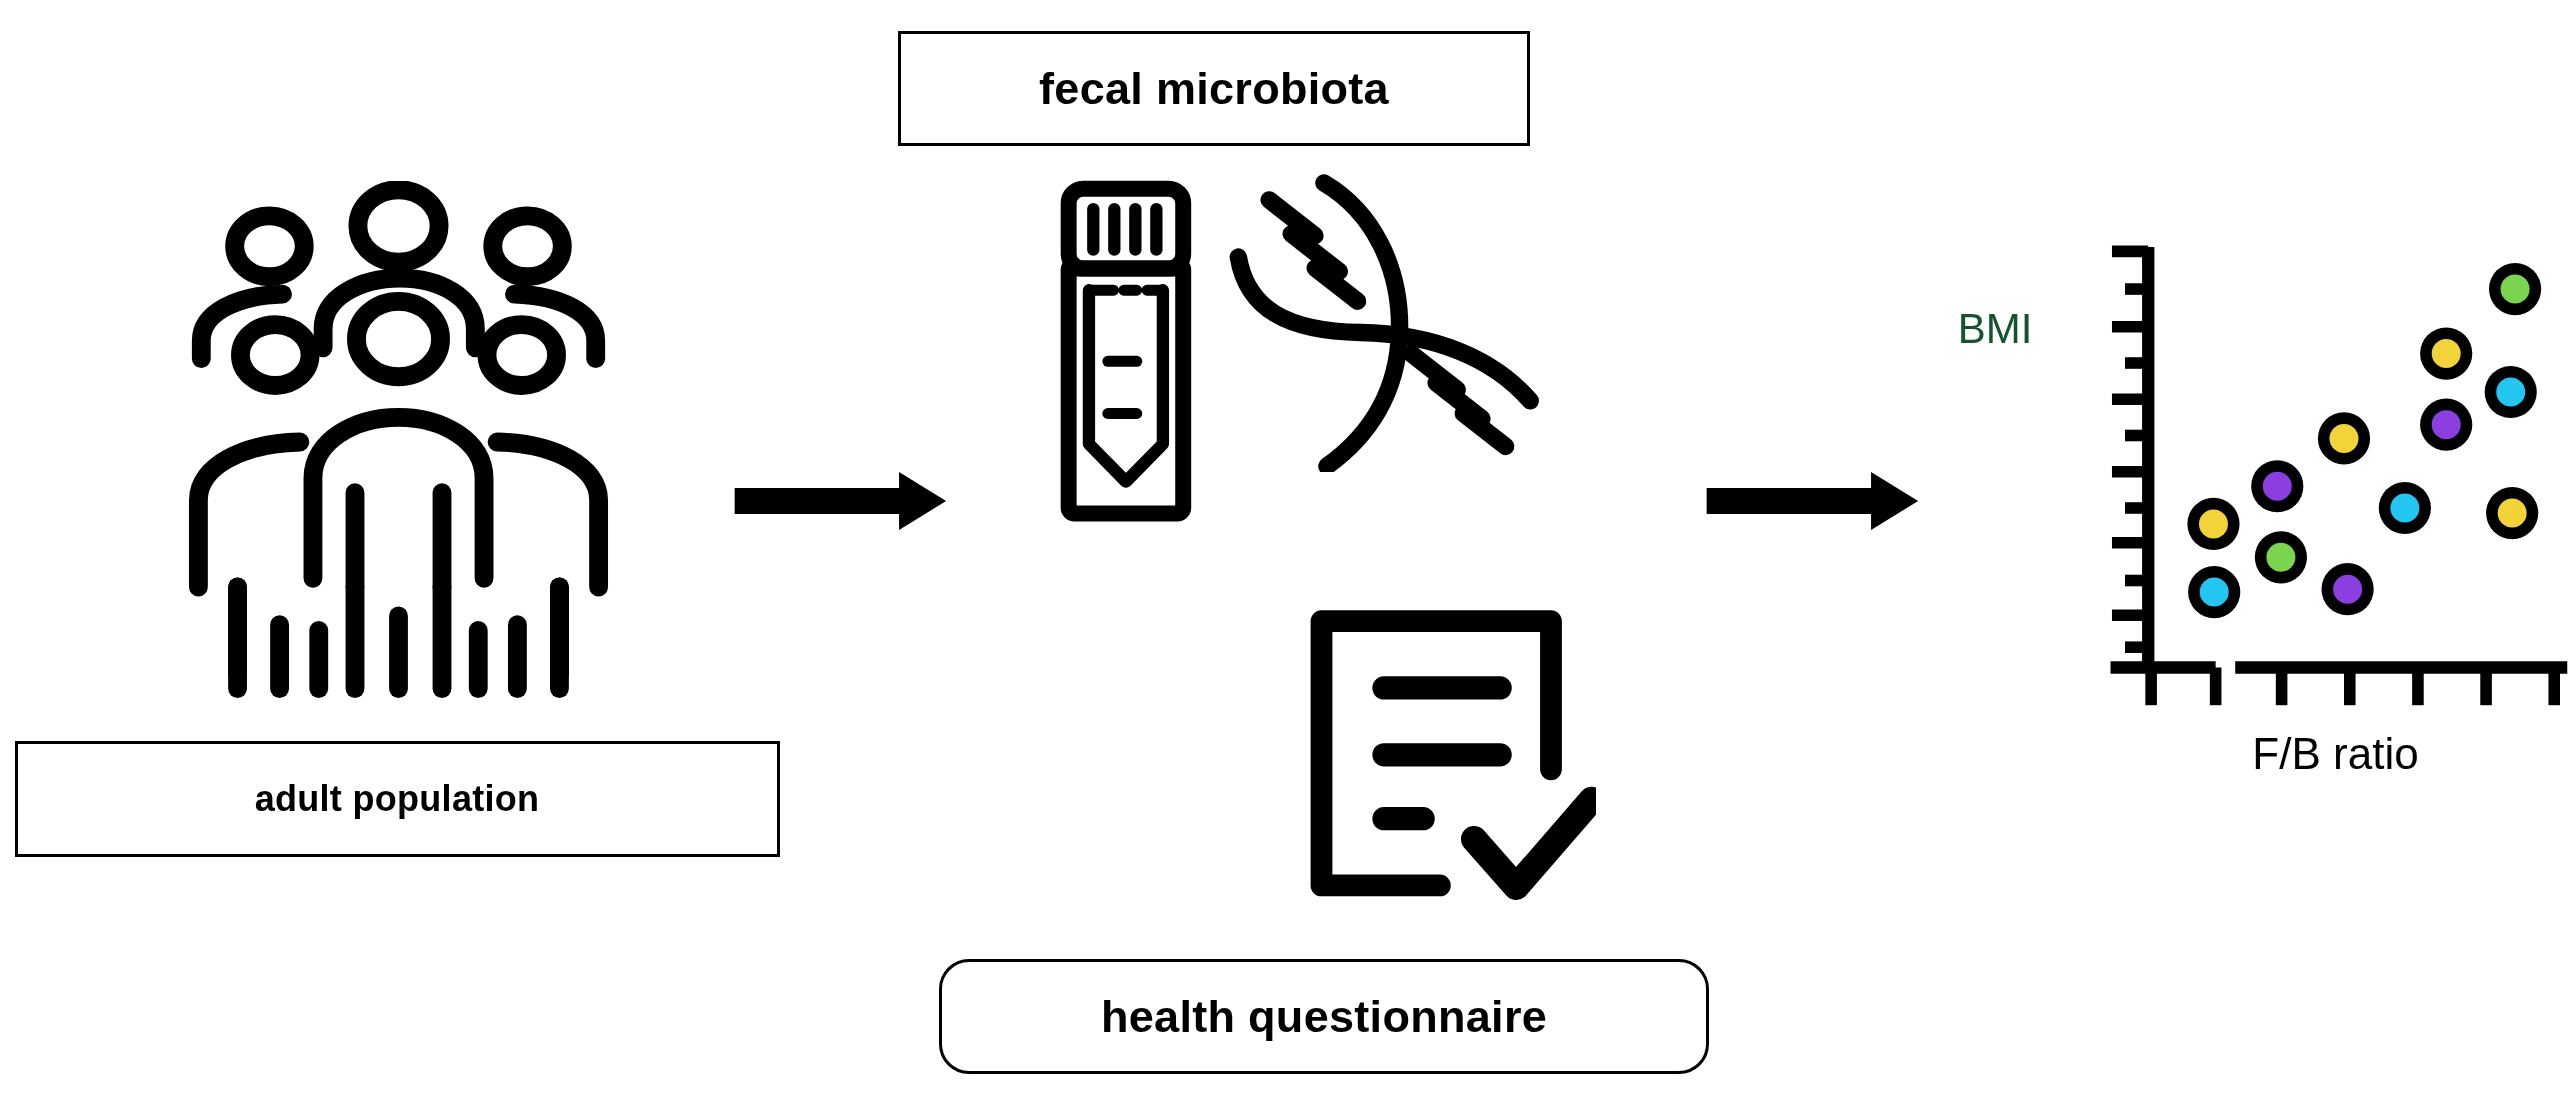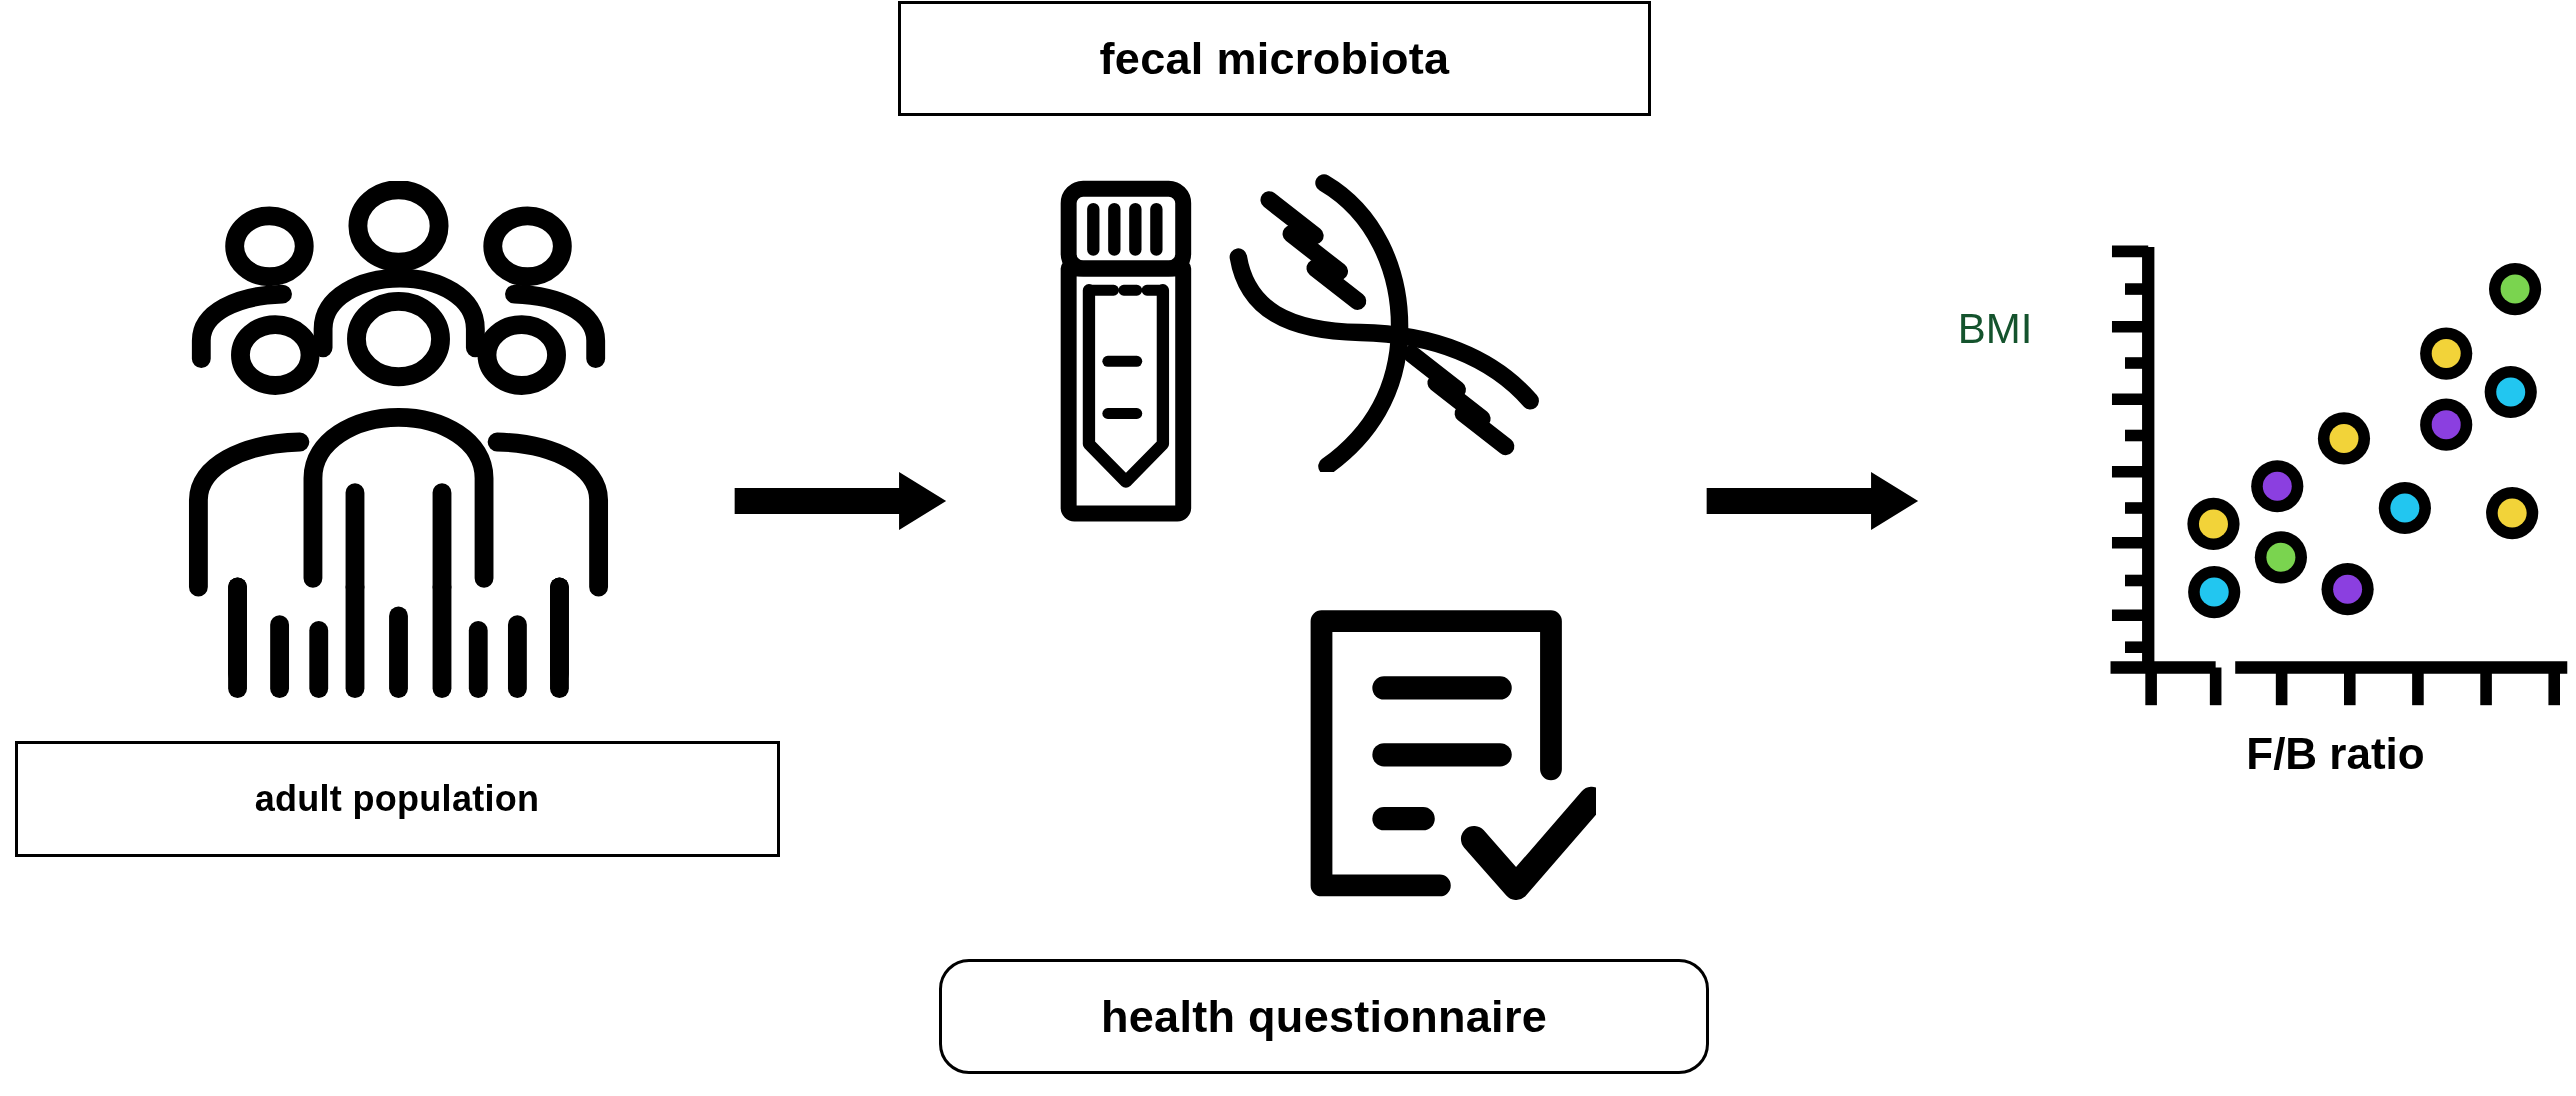--- a/index.html
+++ b/index.html
@@ -8,21 +8,21 @@
   .stage{position:absolute;left:0;top:0;width:2576px;height:1097px;background:#fff;}
 
   
   .label-box{position:absolute;box-sizing:border-box;background:#ffffff;
              border:3.6px solid #000;display:flex;align-items:center;justify-content:center;}
   .label-box span{font-weight:bold;color:#000;letter-spacing:0.3px;white-space:nowrap;}
 
   #box-adult-population{left:14.5px;top:741px;width:765px;height:116px;}
   #box-adult-population span{font-size:36px;}
 
-  #box-fecal-microbiota{left:898px;top:1px;width:753px;height:115px;}
+  #box-fecal-microbiota{left:898px;top:31px;width:632px;height:115px;}
   #box-fecal-microbiota span{font-size:45px;}
 
   #box-health-questionnaire{left:939px;top:959px;width:770px;height:115px;border-radius:30px;}
   #box-health-questionnaire span{font-size:45px;}
 
   
   .icon{position:absolute;}
   #icon-people{left:181px;top:181px;width:435px;height:522px;}
   #icon-vial{left:1044px;top:174px;width:174px;height:363px;}
   #icon-dna{left:1218px;top:167px;width:334px;height:305px;}
@@ -33,21 +33,21 @@
   #arrow-population-to-sample{left:718px;top:450px;}
   #arrow-sample-to-plot{left:1690px;top:450px;}
 
   
   #scatter-plot{position:absolute;left:2067px;top:218px;width:509px;height:580px;}
   #bmi-axis-label{position:absolute;left:1915px;top:303px;width:160px;height:52px;
                   display:flex;align-items:center;justify-content:center;}
   #bmi-axis-label span{font-size:42px;font-weight:normal;color:#14532d;}
   #fb-axis-label{position:absolute;left:2183px;top:725px;width:305px;height:58px;
                  display:flex;align-items:center;justify-content:center;}
-  #fb-axis-label span{font-size:44px;font-weight:bold;color:#000;}
+  #fb-axis-label span{font-size:44px;font-weight:normal;color:#000;}
 </style>
 </head>
 <body>
 
 <div class="stage">
 
   <div class="icon" id="icon-people">
     <svg viewBox="0 0 600 720" width="435" height="522" fill="none" stroke="#000" stroke-width="26" stroke-linecap="round" stroke-linejoin="round">
 
       <ellipse cx="122" cy="90" rx="48" ry="42"></ellipse>

